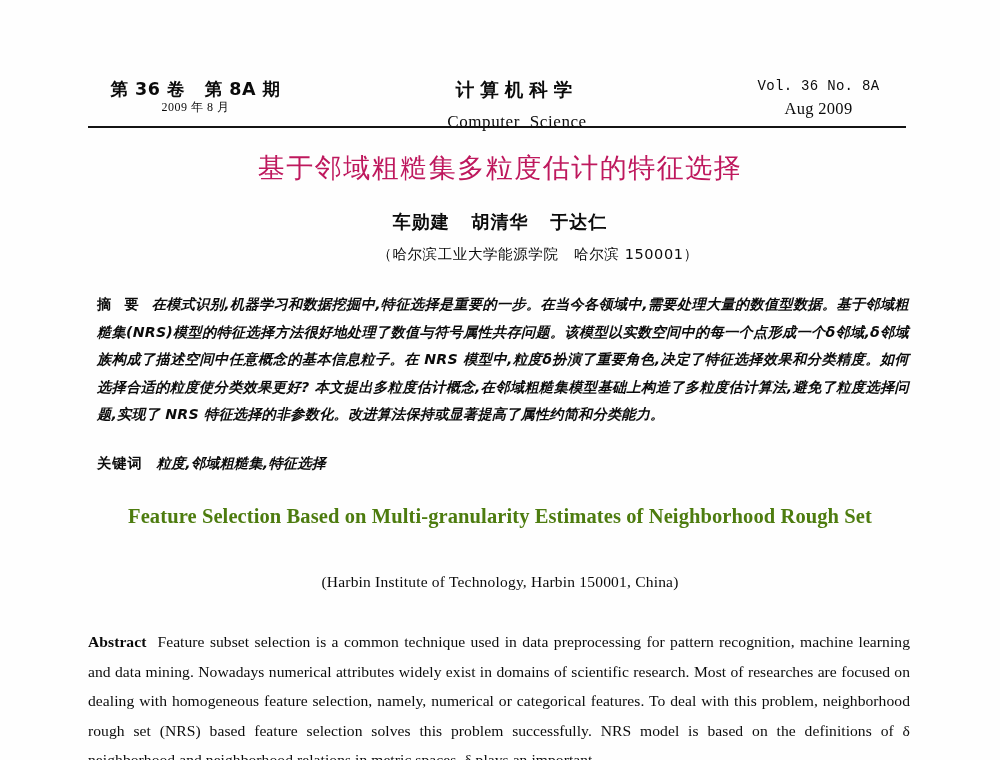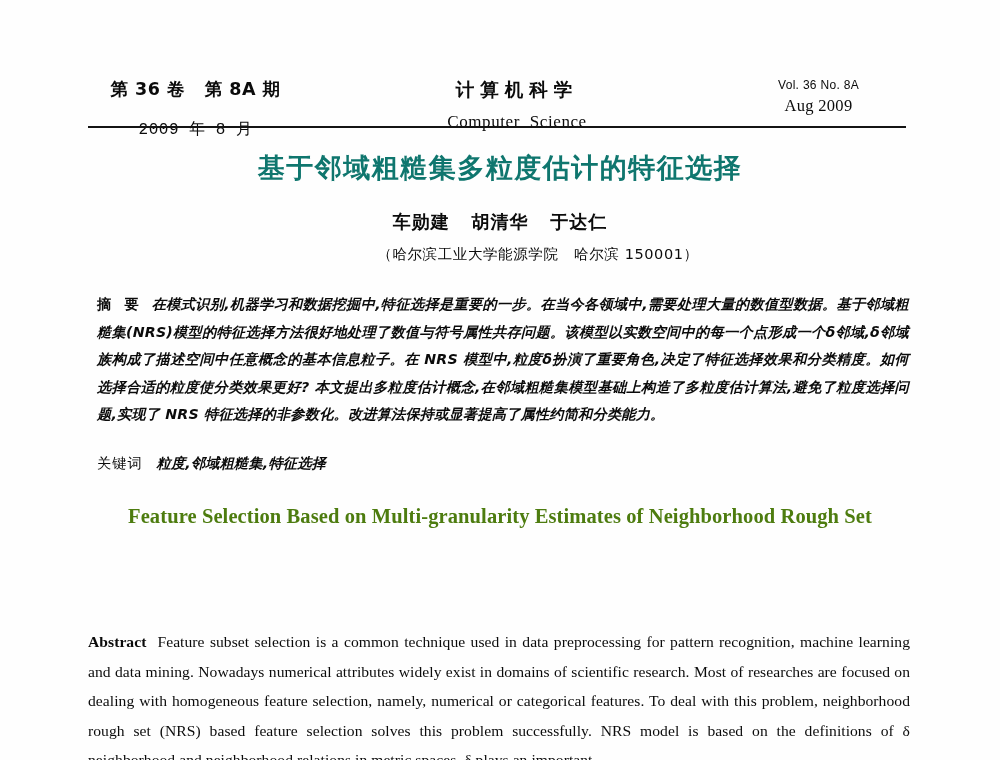--- a/index.html
+++ b/index.html
@@ -40,43 +40,43 @@
   .mast-right { text-align: center; min-width: 175px; }
 
   .cn-issue {
     font-family: "DejaVu Sans", sans-serif;
     font-weight: bold;
     font-size: 17.5px;
     letter-spacing: 0.5px;
     white-space: pre;
   }
   .cn-date {
-    font-family: Liberation Mono, monospace;
-    font-size: 16px;
+    font-family: Liberation Serif, serif;
+    font-size: 12px;
     letter-spacing: 0.5px;
-    margin-top: 20px;
+    margin-top: 0;
     white-space: pre;
   }
   .cn-journal {
     font-family: "DejaVu Sans", sans-serif;
     font-weight: bold;
     font-size: 18.5px;
     letter-spacing: 6px;
     white-space: pre;
   }
   .en-journal {
     font-family: "Liberation Serif", serif;
     font-size: 17px;
     letter-spacing: 0.6px;
     margin-top: 9px;
     white-space: pre;
   }
   .vol-line {
-    font-family: Liberation Sans, sans-serif;
-    font-size: 12px;
+    font-family: Liberation Mono, monospace;
+    font-size: 14px;
     letter-spacing: 0.3px;
     white-space: pre;
   }
   .aug-line {
     font-family: "Liberation Serif", serif;
     font-size: 16.5px;
     letter-spacing: 0.3px;
     margin-top: 2px;
     white-space: pre;
   }
@@ -90,24 +90,24 @@
   }
 
   
   .cn-title {
     position: absolute;
     left: 0;
     top: 150px;
     width: 1000px;
     text-align: center;
     font-family: "DejaVu Sans", sans-serif;
-    font-weight: bold;
+    font-weight: normal;
     font-size: 27px;
     letter-spacing: 1.5px;
-    color: #0f766e;
+    color: #be185d;
   }
   .cn-authors {
     position: absolute;
     left: 0;
     top: 210px;
     width: 1000px;
     text-align: center;
     font-family: "DejaVu Sans", sans-serif;
     font-weight: bold;
     font-size: 18px;
@@ -153,21 +153,21 @@
     top: 450px;
     width: 812px;
     font-family: "DejaVu Sans", sans-serif;
     font-size: 14.2px;
     line-height: 26px;
     letter-spacing: 0.2px;
     font-weight: 600;
     font-style: italic;
   }
   .cn-keywords .lbl {
-    font-weight: normal;
+    font-weight: bold;
     font-style: normal;
     letter-spacing: 1px;
     margin-right: 14px;
   }
 
   
   .en-title {
     position: absolute;
     left: 0;
     top: 505px;
@@ -247,18 +247,19 @@
 
   <div class="cn-abstract">
     <span class="lbl">摘 要</span><span>在模式识别,机器学习和数据挖掘中,特征选择是重要的一步。在当今各领域中,需要处理大量的数值型数据。基于邻域粗糙集(NRS)模型的特征选择方法很好地处理了数值与符号属性共存问题。该模型以实数空间中的每一个点形成一个δ邻域,δ邻域族构成了描述空间中任意概念的基本信息粒子。在 NRS 模型中,粒度δ扮演了重要角色,决定了特征选择效果和分类精度。如何选择合适的粒度使分类效果更好? 本文提出多粒度估计概念,在邻域粗糙集模型基础上构造了多粒度估计算法,避免了粒度选择问题,实现了 NRS 特征选择的非参数化。改进算法保持或显著提高了属性约简和分类能力。</span>
   </div>
 
   <div class="cn-keywords">
     <span class="lbl">关键词</span><span>粒度,邻域粗糙集,特征选择</span>
   </div>
 
   <div class="en-title">Feature Selection Based on Multi-granularity Estimates of Neighborhood Rough Set</div>
+  <div class="en-affil">(Harbin Institute of Technology, Harbin 150001, China)</div>
 
   <div class="en-abstract hang">
     <span class="lbl">Abstract</span><span>Feature subset selection is a common technique used in data preprocessing for pattern recognition, machine learning and data mining. Nowadays numerical attributes widely exist in domains of scientific research. Most of researches are focused on dealing with homogeneous feature selection, namely, numerical or categorical features. To deal with this problem, neighborhood rough set (NRS) based feature selection solves this problem successfully. NRS model is based on the definitions of δ neighborhood and neighborhood relations in metric spaces. δ plays an important</span>
   </div>
 
 </div>
 
 </body></html>

